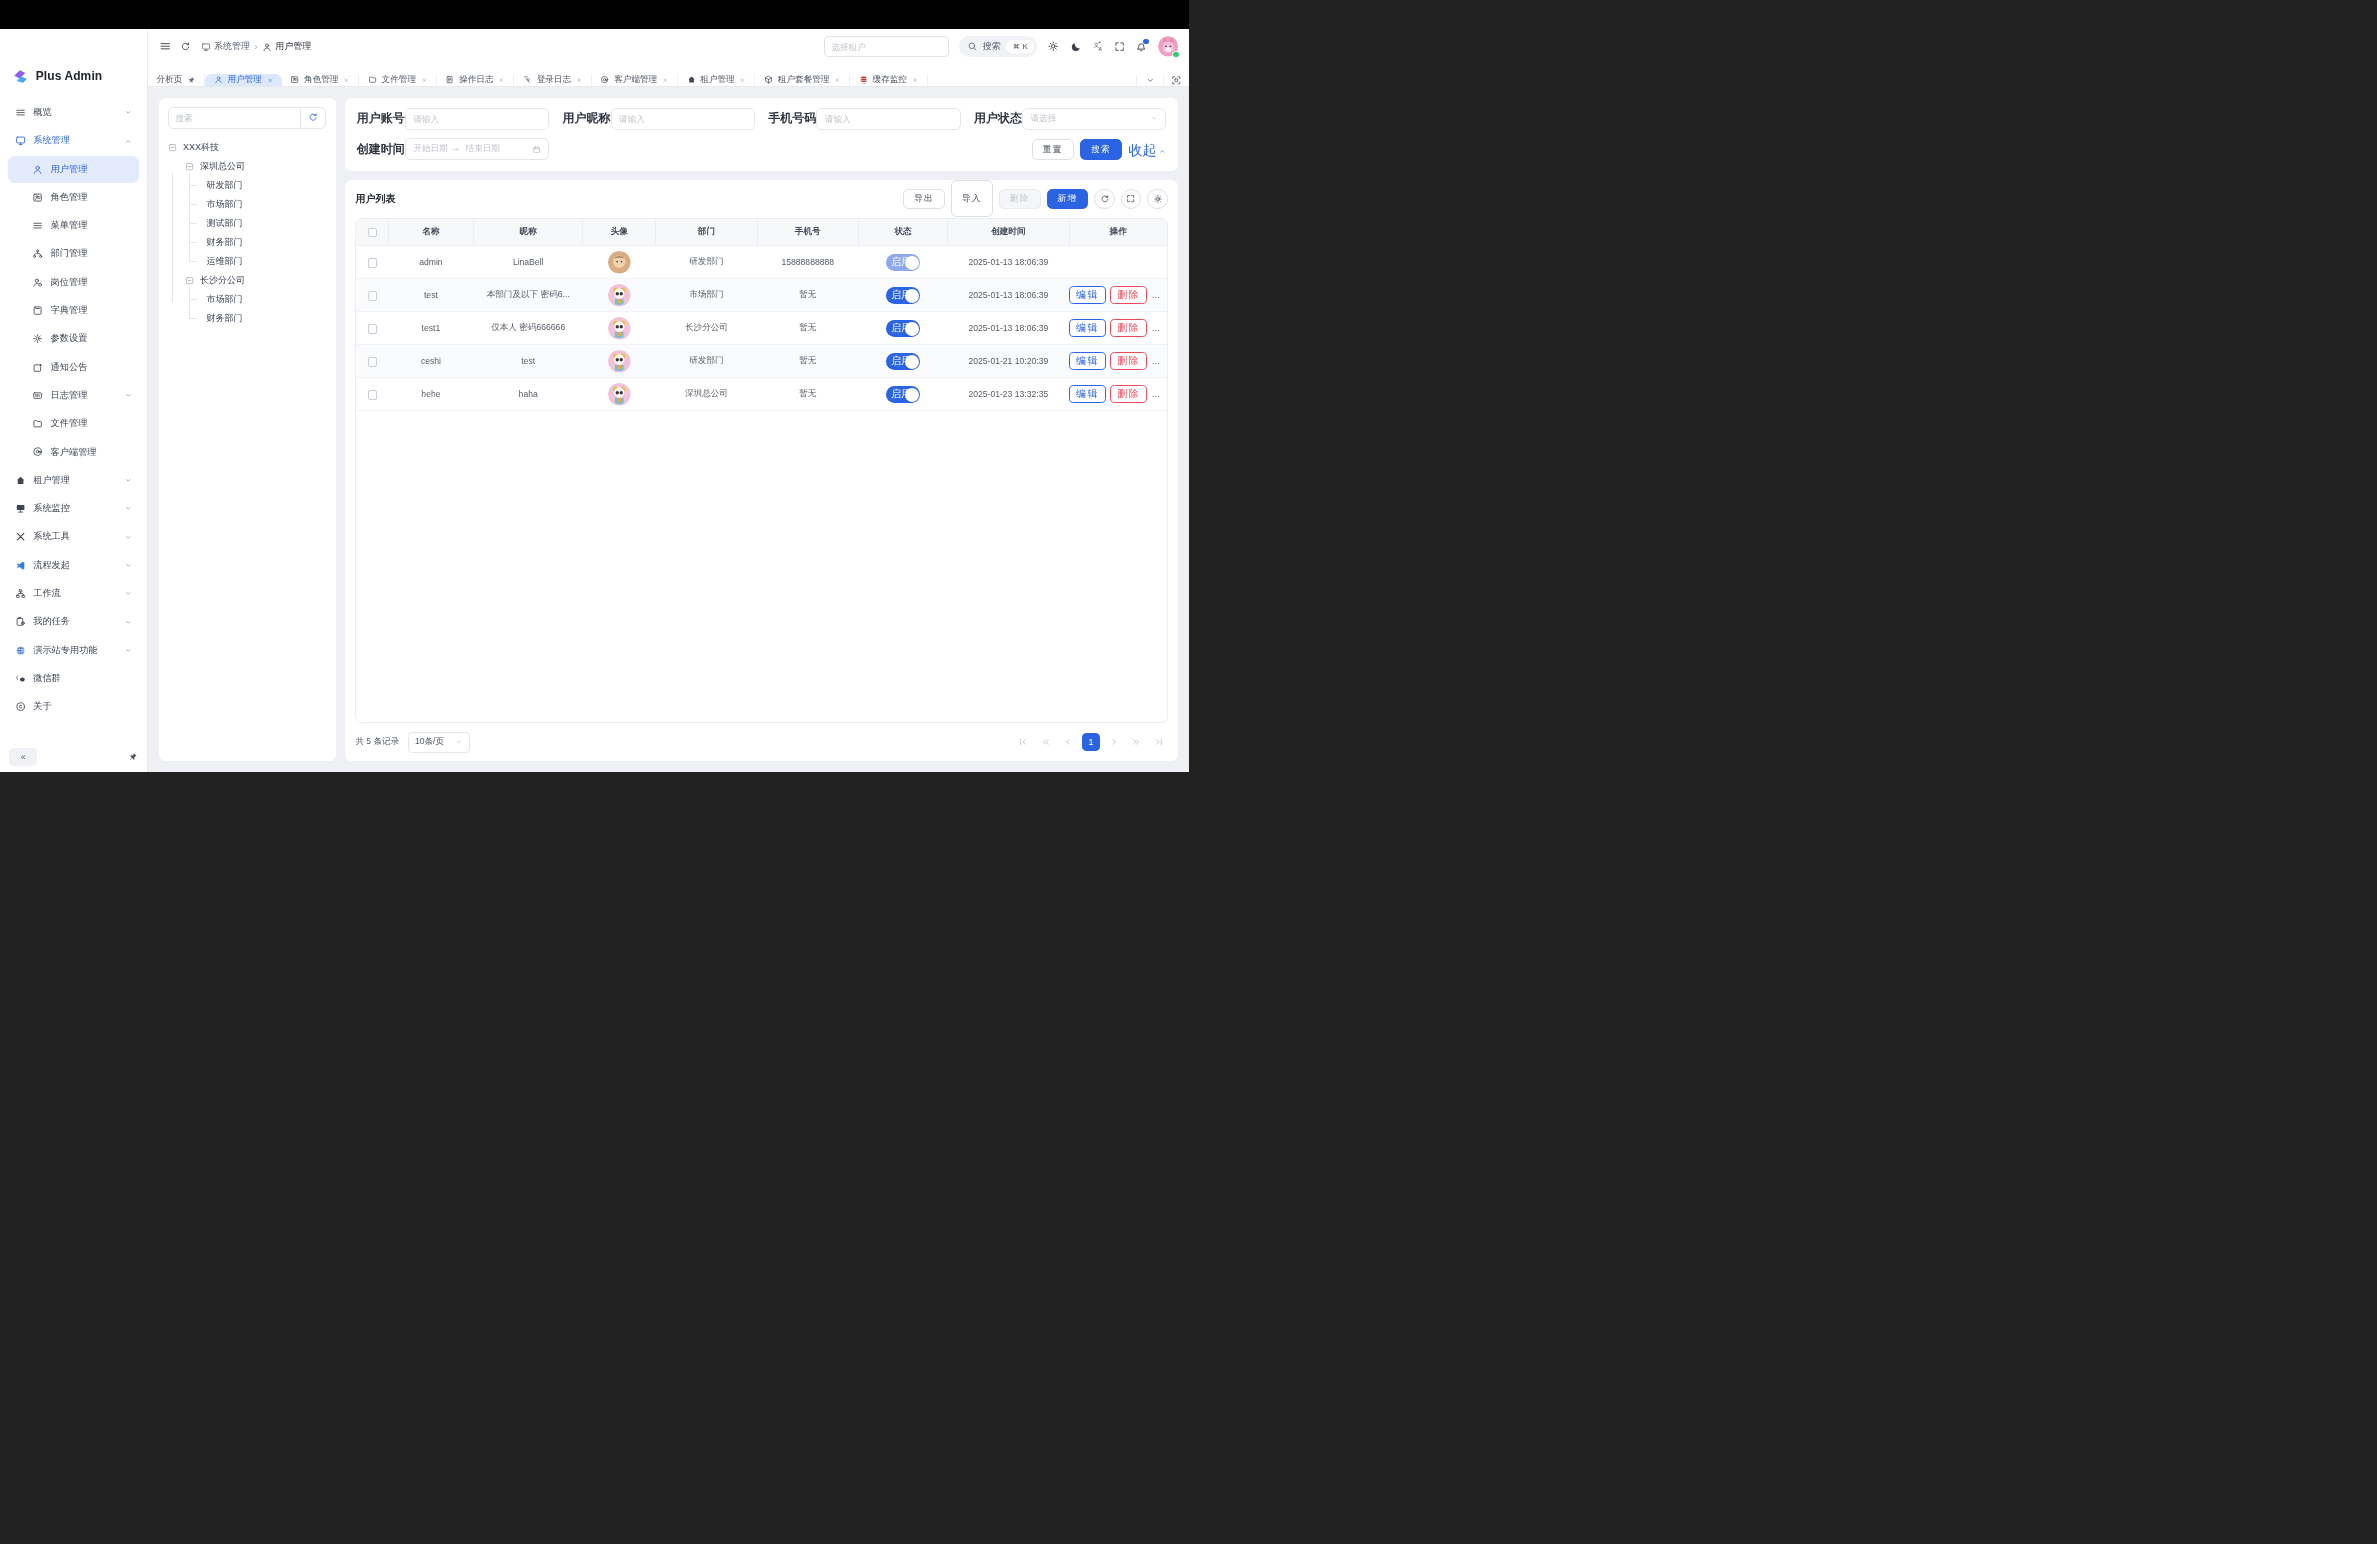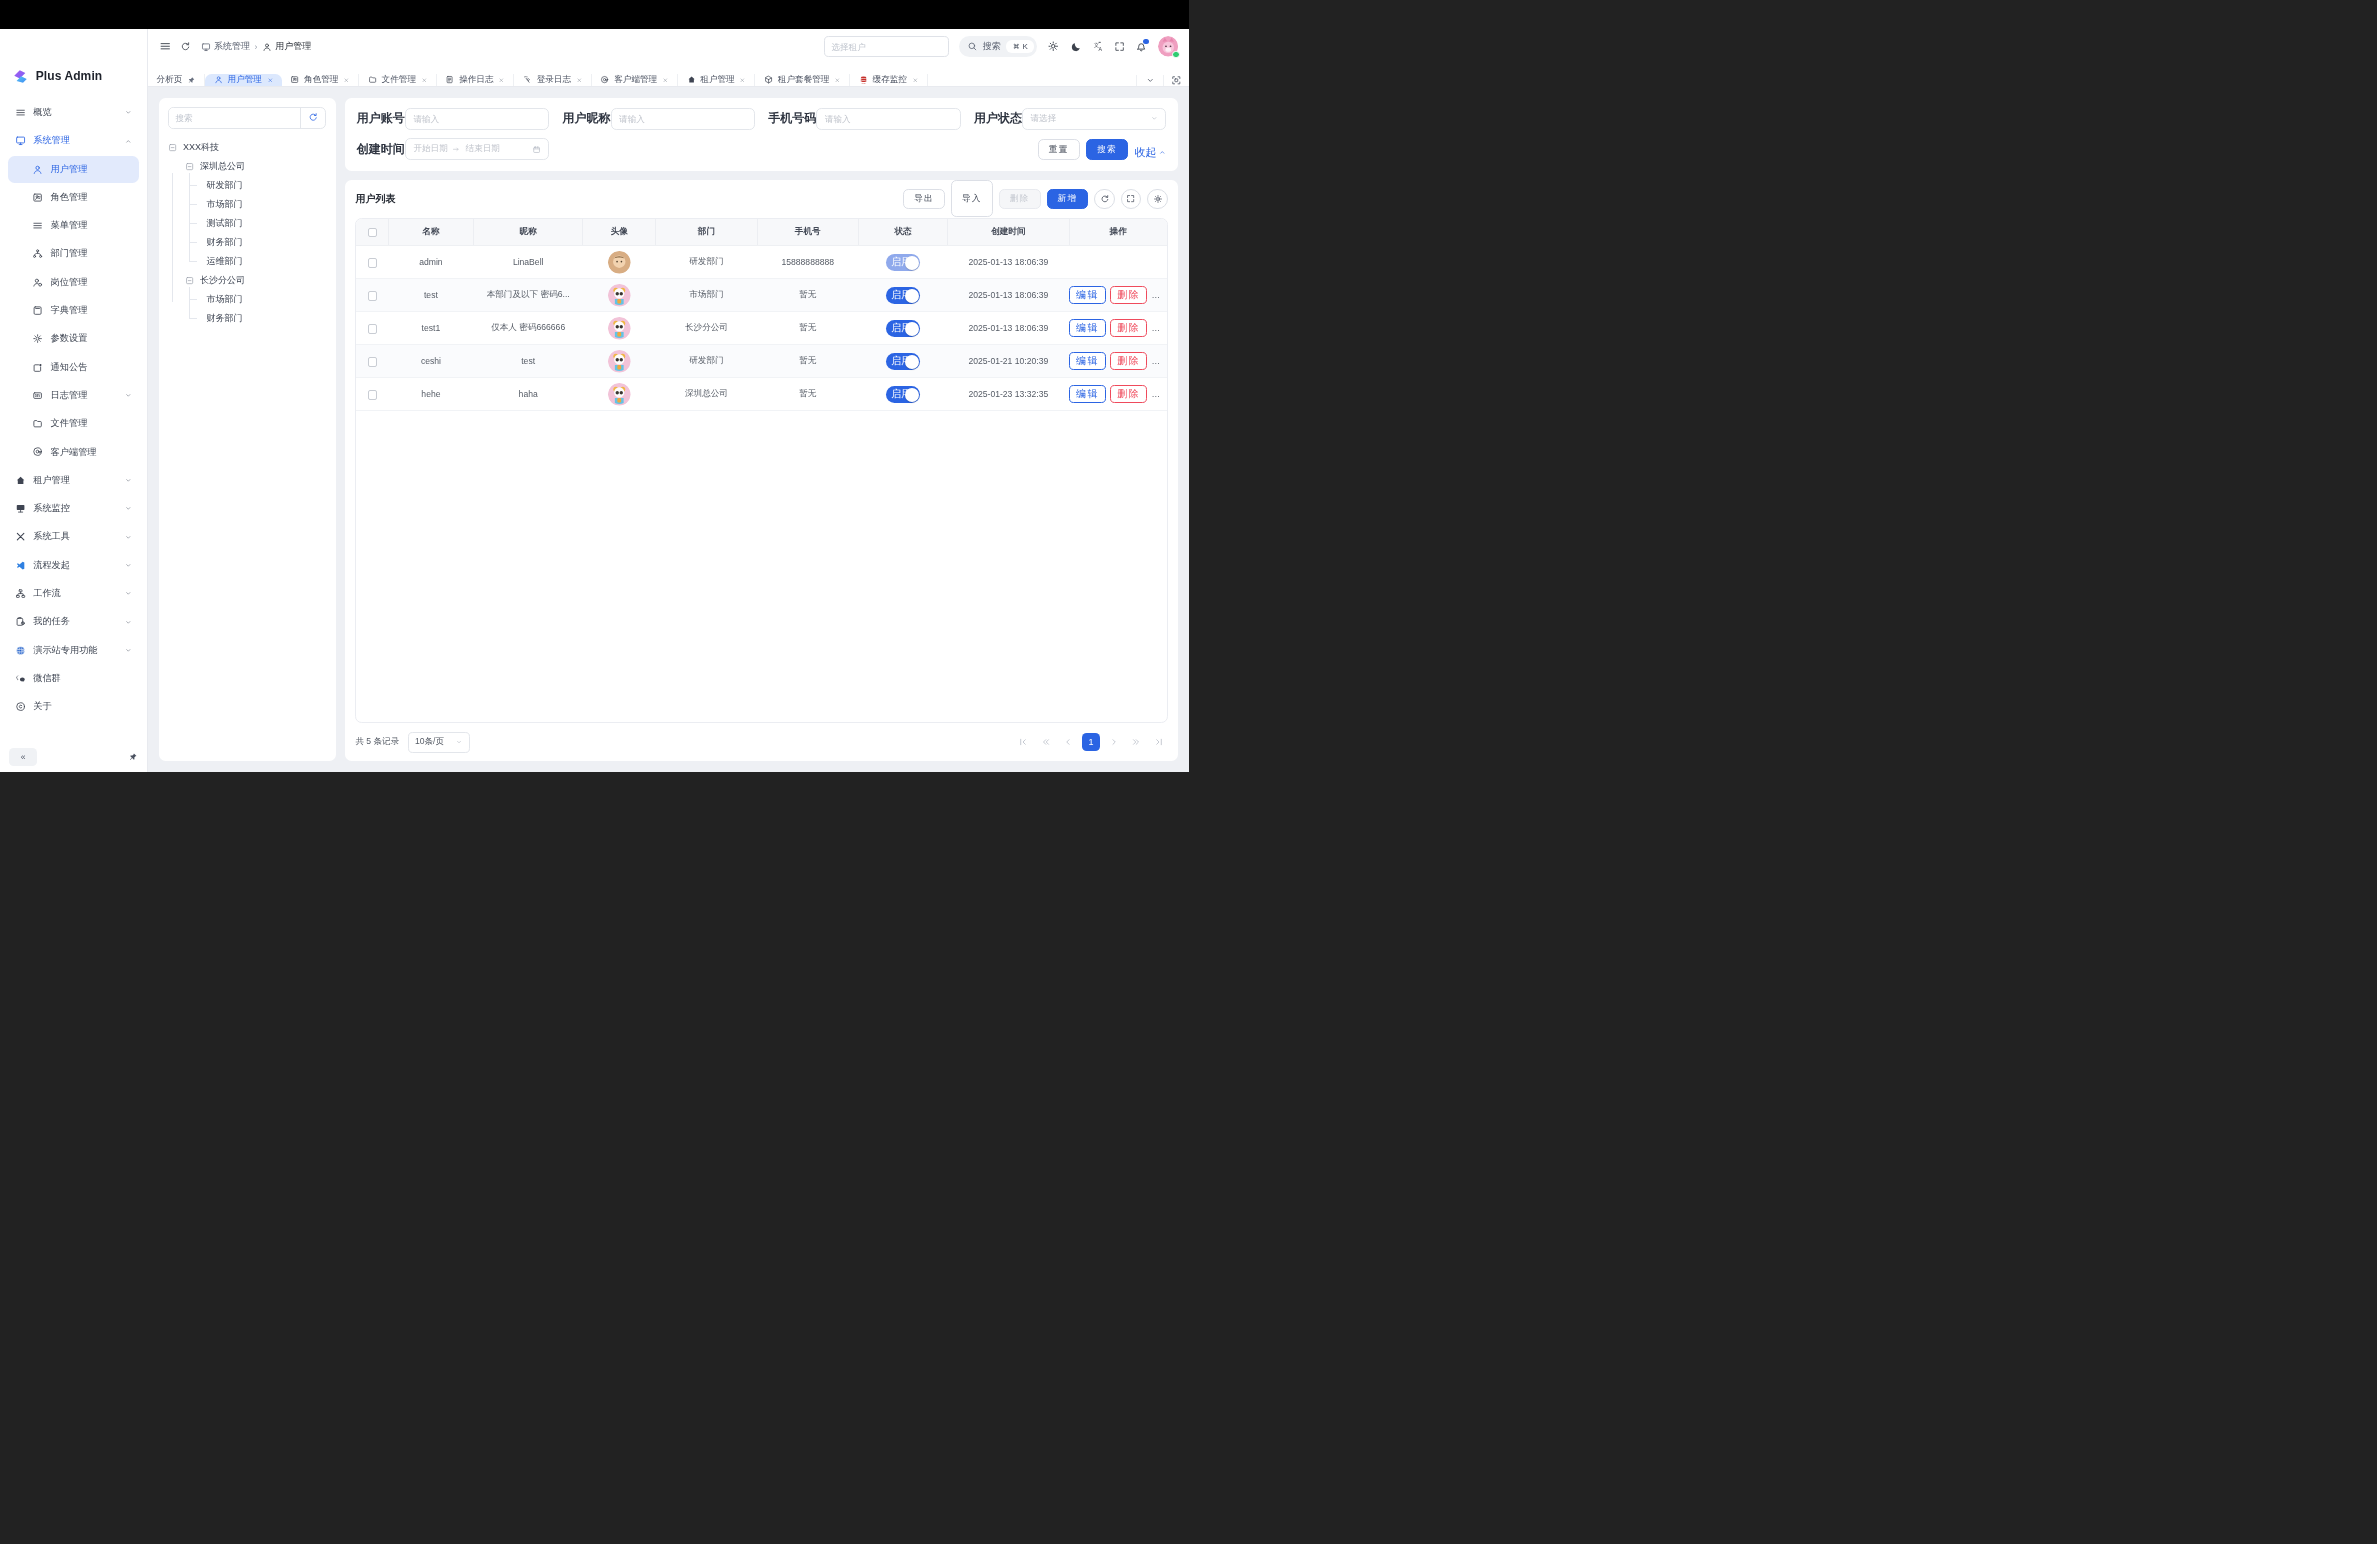--- a/index.html
+++ b/index.html
@@ -83,21 +83,21 @@
   .f-label { width:41px; flex-shrink:0; text-align:right; font-size:12px; font-weight:600; color:#2e3440; white-space:nowrap; }
   .f-control { flex:1; height:22px; border:0.7px solid #e3e6eb; border-radius:5.3px; display:flex; align-items:center; padding:0 7.3px; gap:4.6px; font-size:8.6px; color:#c0c4cc; min-width:0; }
   .f-control input { border:none; outline:none; flex:1; font-size:8.6px; font-family:inherit; min-width:0; color:#333; }
   .f-control input::placeholder { color:#c0c4cc; }
   .f-sep { color:#c0c4cc; display:flex; }
   .f-caret { margin-left:auto; color:#b6bbc4; display:flex; }
   .f-actions { grid-column:4; display:flex; align-items:flex-end; justify-content:flex-end; gap:6.6px; }
   .btn { height:21px; padding:0 10px; border-radius:5.3px; border:0.7px solid #dcdfe6; background:#fff; font-size:8.6px; color:#3b4250; display:inline-flex; align-items:center; justify-content:center; letter-spacing:1.3px; cursor:pointer; font-family:inherit; }
   .btn.primary { background:var(--accent); border-color:var(--accent); color:#fff; }
   .btn.disabled { background:#f5f6f8; border-color:#e8eaef; color:#c3c7cf; cursor:default; }
-  .collapse-link { display:flex; align-items:center; gap:1.3px; color:var(--accent); font-size:11px; cursor:pointer; white-space:nowrap; }
+  .collapse-link { display:flex; align-items:center; gap:1.3px; color:var(--accent); font-size:14px; cursor:pointer; white-space:nowrap; }
 
   
   .list-card { flex:1; background:#fff; border-radius:6.6px; display:flex; flex-direction:column; padding:0 10.6px; min-height:0; }
   .list-head { height:38px; display:flex; align-items:center; flex-shrink:0; }
   .list-title { font-size:10px; font-weight:600; color:#272c35; }
   .list-actions { margin-left:auto; display:flex; align-items:center; gap:6px; }
   .rbtn { width:20.5px; height:20.5px; border-radius:50%; border:0.7px solid #dcdfe6; background:#fff; display:flex; align-items:center; justify-content:center; color:#3b4250; cursor:pointer; }
   .table-wrap { flex:1; border:0.7px solid #ebedf2; border-radius:6.6px; overflow:hidden; min-height:0; }
   table { width:100%; border-collapse:collapse; table-layout:fixed; font-size:8.6px; color:#565c66; }
   thead th { height:27px; background:#f7f8fa; font-weight:600; color:#434956; border-bottom:0.7px solid #eef0f3; }

